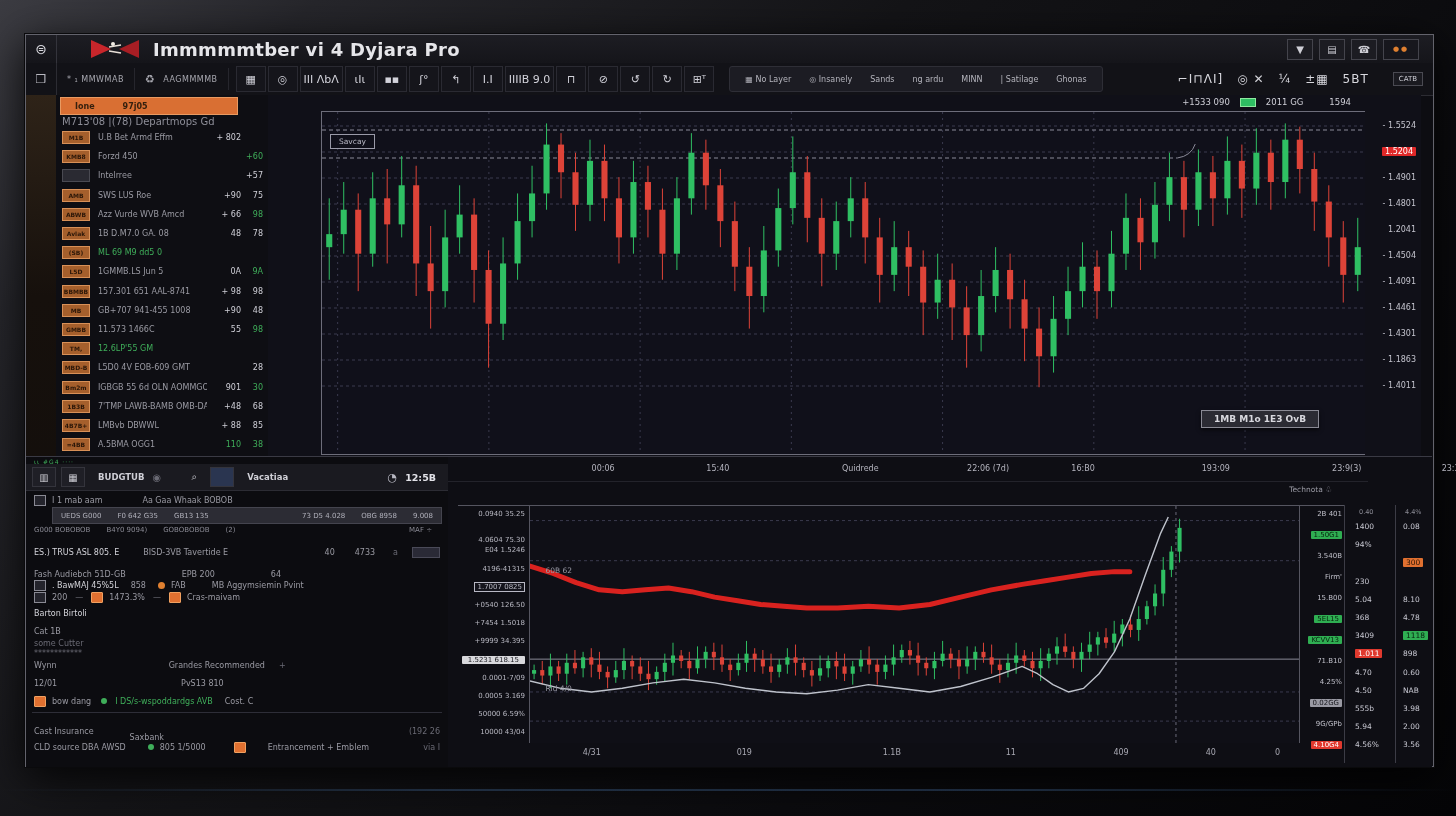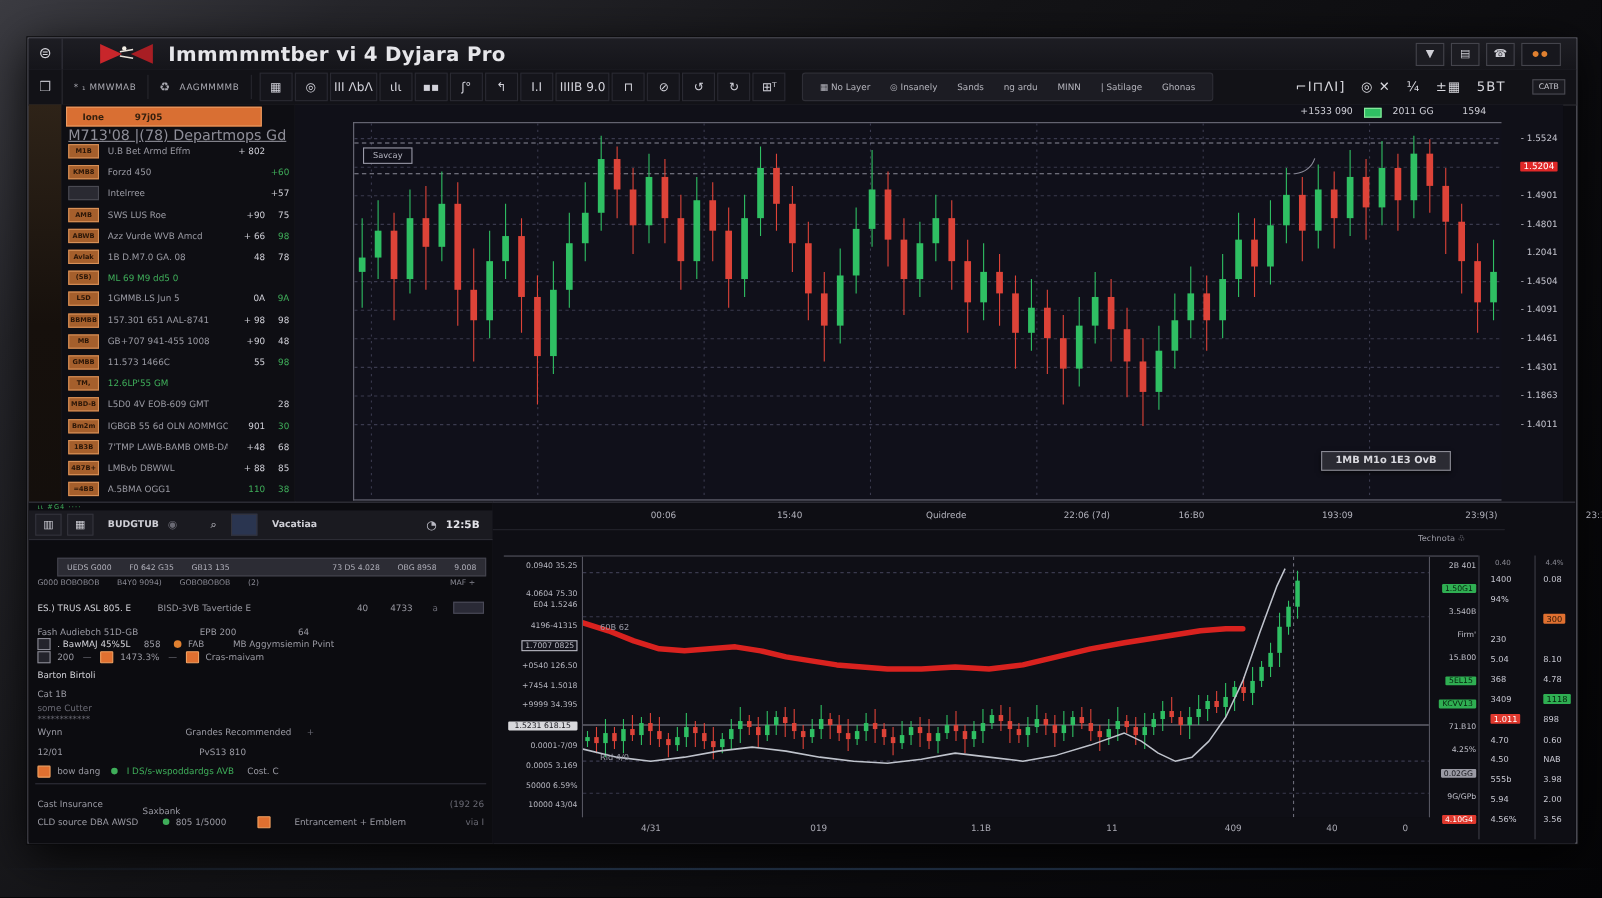--- a/index.html
+++ b/index.html
@@ -27,21 +27,21 @@
   .menu-item{color:#b4b4bc;font-size:8px;padding:0 9px;cursor:pointer;white-space:nowrap;}
   .right-icons{margin-left:auto;display:flex;align-items:center;gap:14px;margin-right:10px;color:#d8d8de;}
   .right-glyph{font-size:12px;letter-spacing:1px;cursor:pointer;}
   .cats-box{border:1px solid #4a4a52;background:#1a1a20;color:#cfcfd6;font-size:7px;padding:2px 5px;margin-left:10px;cursor:pointer;}
   
   .left-strip{left:0;top:60px;width:30px;height:670px;background:linear-gradient(#2e2318,#16100c 30%,#100d0b);border-right:1px solid #26262d;}
   
   .mw{left:30px;top:60px;width:212px;height:361px;background:#0e0e13;border-right:1px solid #2a2a31;}
   .mw-tabs{position:absolute;left:4px;top:2px;width:176px;height:16px;background:#d96f33;border:1px solid #e89a62;display:flex;align-items:center;}
   .mw-tab{color:#36200e;font-size:8px;font-weight:bold;padding:0 14px;cursor:pointer;}
-  .mw-header{position:absolute;left:6px;top:21px;width:200px;color:#8e8e98;font-size:13px;white-space:nowrap;overflow:hidden;text-decoration:underline;}
+  .mw-header{position:absolute;left:6px;top:21px;width:200px;color:#8e8e98;font-size:10px;white-space:nowrap;overflow:hidden;}
   .mw-rows{position:absolute;left:0;top:33px;width:212px;height:326px;overflow:hidden;}
   .mw-row{display:flex;align-items:center;height:19.2px;padding-left:6px;cursor:pointer;}
   .mw-badge{min-width:26px;height:11px;background:#a55f2c;border:1px solid #d89057;color:#2a1608;font-size:6px;font-weight:bold;display:flex;align-items:center;justify-content:center;margin-right:8px;overflow:hidden;}
   .mw-name{font-size:8px;color:#9a9aa3;white-space:nowrap;overflow:hidden;flex:1 1 auto;}
   .mw-v{font-size:8px;color:#cfcfd7;margin-left:4px;min-width:30px;text-align:right;}
   .mw-v2{font-size:8px;color:#cfcfd7;margin-left:6px;min-width:16px;text-align:right;margin-right:5px;}
   .grn{color:#3fae5a !important;}
   
   .main-panel{left:242px;top:60px;width:1153px;height:361px;background:#101018;}
   .legend{position:absolute;right:70px;top:2px;display:flex;align-items:center;gap:10px;font-size:8.5px;color:#cfcfd7;}
@@ -500,20 +500,25 @@
         </div>
       <div class="term-subrow" id="term-subrow">
           <div class="tch">G000 BOBOBOB</div>
           <div class="tch">B4Y0 9094)</div>
           <div class="tch">GOBOBOBOB</div>
           <div class="tch">(2)</div>
           <div style="flex: 1 1 0%;"></div>
           <div class="tch">MAF  ÷</div>
         </div>
       <div class="term-rows" id="term-rows">
+          <div class="t-row" style="top: 36px;">
+            <span class="i-boxG"></span>
+            <span class="seg-g" style="margin-left: 6px;">Ι 1 mab aam</span>
+            <span class="seg-g" style="margin-left: 40px;">Aa Gaa Whaak BOBOB</span>
+          </div>
           <div class="t-row" style="top: 88px;">
             <span class="seg-w">ES.) TRUS ASL 805. E</span>
             <span class="seg-g" style="margin-left: 24px;">BISD-3VB Tavertide E</span>
             <span class="seg-g" style="margin-left: auto;">40</span>
             <span class="seg-g" style="margin-left: 20px;">4733</span>
             <span class="seg-d" style="margin-left: 18px;">a</span>
             <span class="i-badge" style="margin-left: 14px;"></span>
           </div>
           <div class="t-row" style="top: 110px;">
             <span class="seg-g">Fash Audiebch 51D-GB</span>

